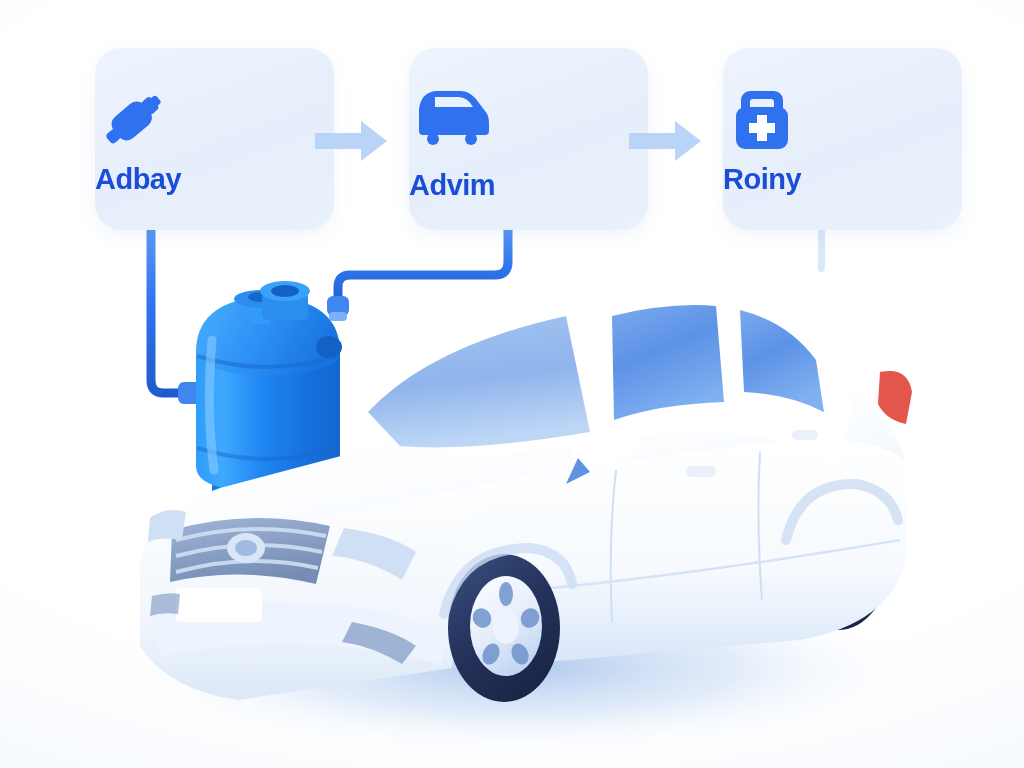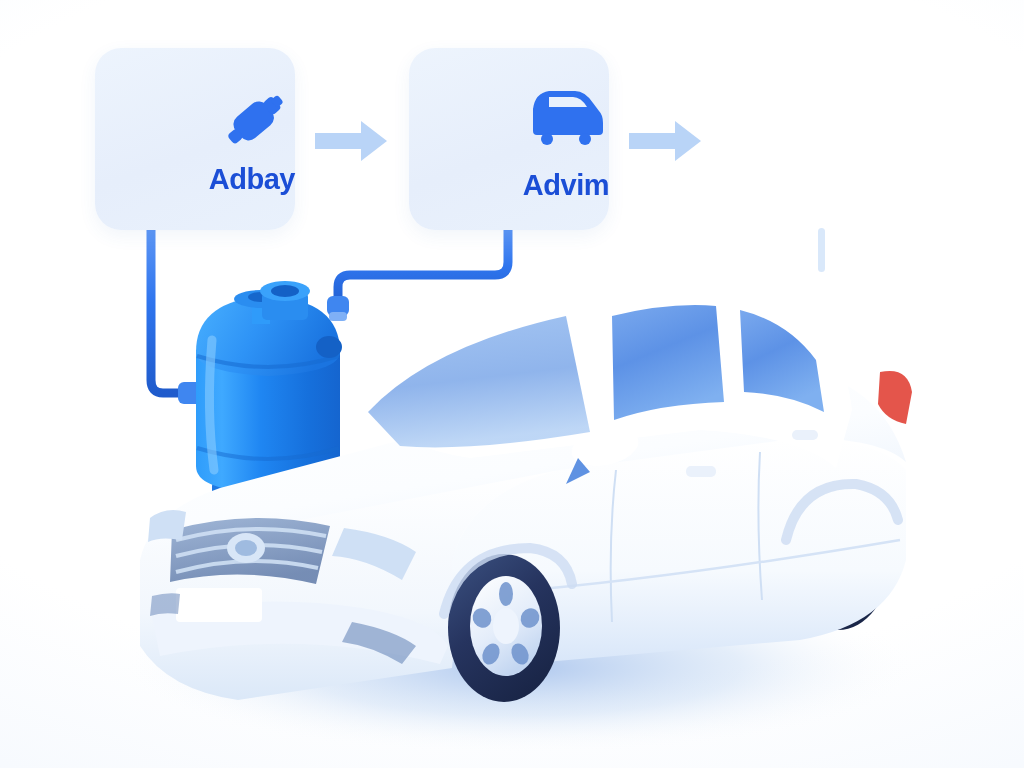--- a/index.html
+++ b/index.html
@@ -12,27 +12,27 @@
   #stage {
     position: relative;
     width: 1024px; height: 768px;
     background: radial-gradient(120% 90% at 50% 40%, #ffffff 0%, #ffffff 55%, #f7fafe 78%, #eef4fc 100%);
     overflow: hidden;
   }
 
   
   .card {
     position: absolute;
-    width: 200px; height: 182px;
+    width: 239px; height: 182px;
     border-radius: 26px;
     background: linear-gradient(160deg, #edf4fd 0%, #e6eefb 55%, #e9f1fc 100%);
     box-shadow: 0 6px 18px rgba(60,110,190,0.07);
     display: flex;
     flex-direction: column;
-    align-items: flex-end;
+    align-items: flex-start;
     justify-content: center;
   }
   .card-icon { height: 72px; display: flex; align-items: center; justify-content: center; }
   .card-label {
     margin-top: 8px;
     font-size: 29px;
     font-weight: bold;
     color: #1b4ed6;
     letter-spacing: -0.5px;
   }
@@ -294,14 +294,25 @@
     </div>
     <div class="card-label">Advim</div>
   </div>
 
   <div class="arrow" id="arrow-1">
     <svg width="78" height="46" viewBox="0 0 78 46">
       <path d="M2,15 L48,15 L48,3 L74,23 L48,43 L48,31 L2,31 Z" fill="#b9d4f7"></path>
     </svg>
   </div>
 
+  <div class="card" id="card-2">
+    <div class="card-icon">
+      <svg width="78" height="72" viewBox="0 0 78 72">
+        <path d="M27,8 h24 a9,9 0 0 1 9,9 v10 h-9 v-8 a3,3 0 0 0 -3,-3 h-18
+                 a3,3 0 0 0 -3,3 v8 h-9 v-10 a9,9 0 0 1 9,-9 z" fill="#2f71ef"></path>
+        <rect x="13" y="24" width="52" height="42" rx="9" fill="#2f71ef"></rect>
+        <path d="M34,32 h10 v8 h8 v10 h-8 v8 h-10 v-8 h-8 v-10 h8 z" fill="#ffffff"></path>
+      </svg>
+    </div>
+    <div class="card-label">Roiny</div>
+  </div>
 
 </div>
 
 </body></html>

